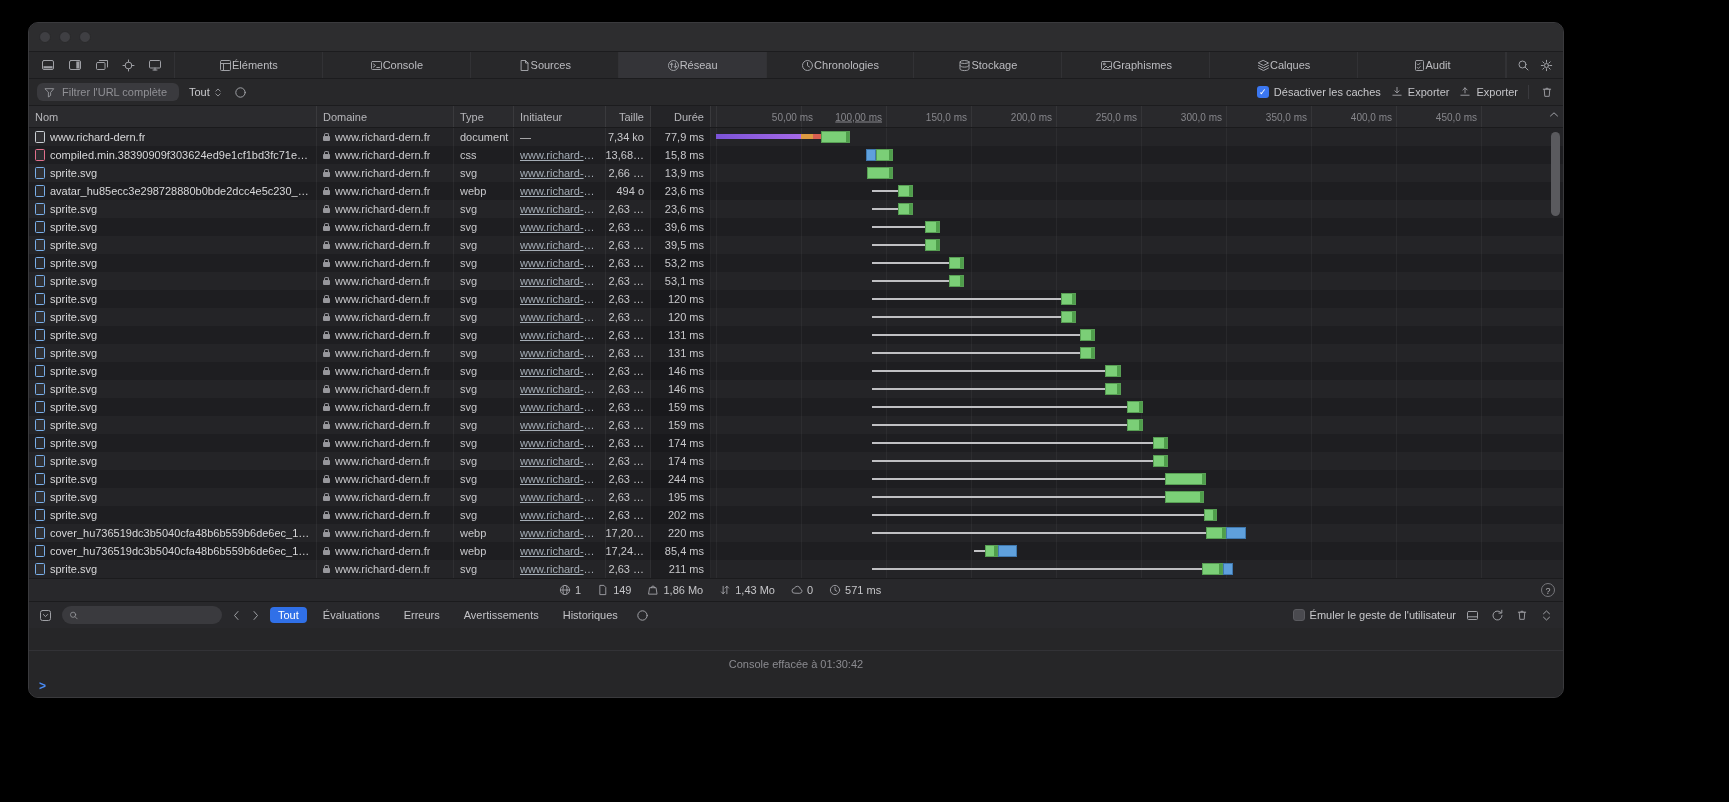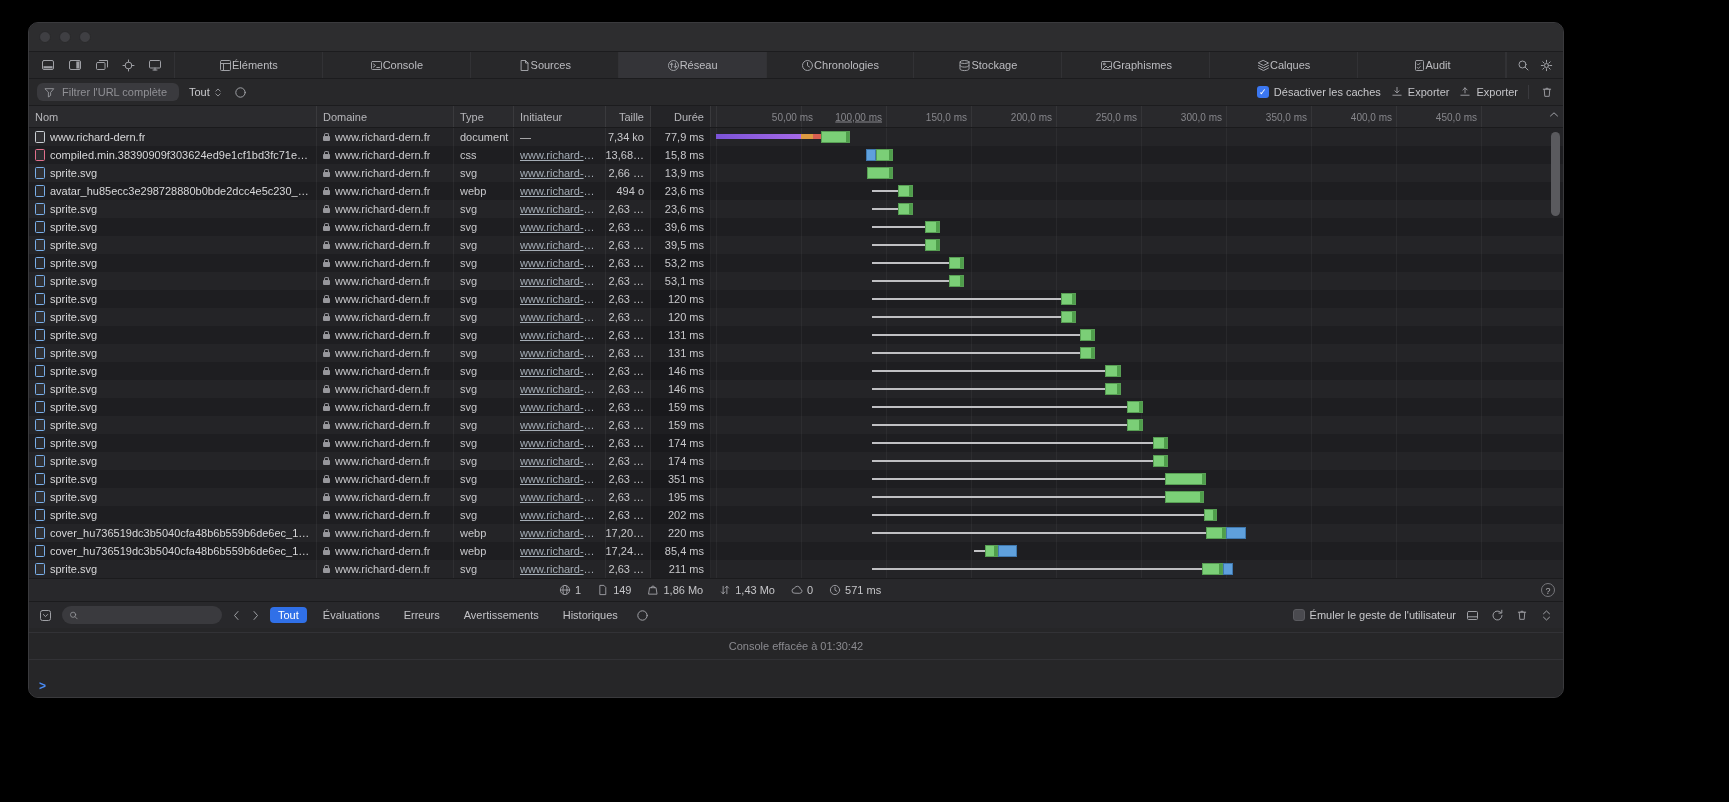--- a/index.html
+++ b/index.html
@@ -70,21 +70,21 @@
   .statitem{display:flex;align-items:center;gap:4px;font-size:11px;color:#c6c6c9;}
   .helpbtn{position:absolute;right:8px;top:4px;width:14px;height:14px;border:1px solid #77777c;border-radius:50%;color:#aeaeb2;
     font-size:9px;line-height:14px;text-align:center;box-sizing:border-box;}
   
   .consolebar{height:26px;background:#28282b;border-top:1px solid #1b1b1d;display:flex;align-items:center;gap:8px;padding:0 8px;flex:none;}
   .searchpill{display:flex;align-items:center;gap:4px;background:#3a3a3e;border-radius:9px;height:18px;padding:0 7px;width:160px;box-sizing:border-box;}
   .searchpill input{background:transparent;border:none;outline:none;color:#ddd;font-size:11px;width:100%;font-family:inherit;}
   .ctab{font-size:11px;color:#c3c3c7;padding:2px 8px;border-radius:4px;}
   .ctab.active{background:#3070e8;color:#fff;}
   .consolebody{flex:1;background:#262628;overflow:hidden;}
-  .cmsg{height:26px;line-height:26px;text-align:center;color:#8b8b90;font-size:11px;border-bottom:1px solid #323236;border-top:1px solid #323236;margin-top:4px;}
+  .cmsg{height:26px;line-height:26px;text-align:center;color:#8b8b90;font-size:11px;border-bottom:1px solid #323236;border-top:1px solid #323236;margin-top:22px;}
   .promptrow{height:22px;background:#262628;display:flex;align-items:center;padding:0 10px;flex:none;}
   .chevprompt{color:#4a8cf7;font-weight:bold;font-size:12px;}
 </style>
 </head>
 <body>
 
 <div class="window">
 
   <div class="titlebar">
     <div class="lights">
@@ -668,21 +668,21 @@
           </div>
           <div class="cell c-domain">
             <div class="lock"></div>
             <div style="overflow: hidden; text-overflow: ellipsis;">www.richard-dern.fr</div>
           </div>
           <div class="cell c-type">svg</div>
           <div class="cell c-init">
             <div class="lnk">www.richard-d…</div>
           </div>
           <div class="cell right c-size">2,63 …</div>
-          <div class="cell right c-dur">351 ms</div>
+          <div class="cell right c-dur">244 ms</div>
           <div class="cell c-wf">
             <div class="seg seg-line" style="left: 161.4px; width: 292.4px;"></div>
             <div class="seg seg-green" style="left: 453.8px; width: 40.8px;"></div>
           </div>
         </div>
         <div class="nrow">
           <div class="cell c-name">
             <div class="ficon" style="border-color: rgb(121, 174, 232);"></div>
             <div class="nm">sprite.svg</div>
           </div>

